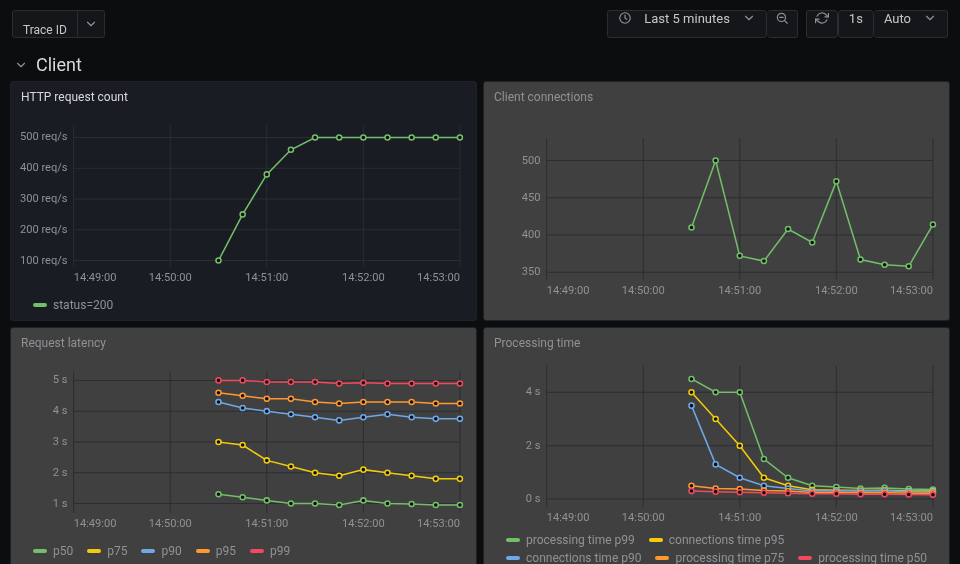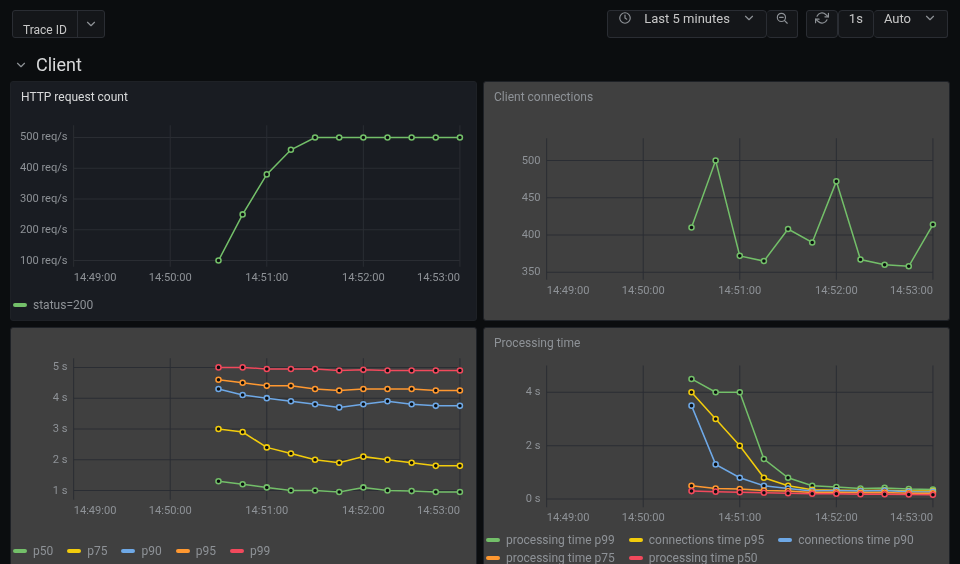--- a/index.html
+++ b/index.html
@@ -18,21 +18,21 @@
   .section-head{display:flex;align-items:flex-end;gap:8px;padding:6px 14px}
   .section-head .chev{color:#8e9297}
   .section-head .title{font-size:18px;color:#d8d9da}
   .panels{display:grid;grid-template-columns:1fr 1fr;grid-template-rows:240px 240px;gap:6px;padding:0 10px}
   .panel{background:#404040;border:1px solid #1e2126;border-radius:3px;display:flex;flex-direction:column;overflow:hidden}
   .panel.active{background:#191c22}
   .panel-title{padding:8px 10px 4px;font-size:12px;color:#d8d9da;font-weight:400}
   .panel-title.dim{color:#8e9297}
   .chart{flex:1;position:relative;margin:4px 8px 2px 4px;overflow:visible}
   .chart svg{width:100%;height:100%;overflow:visible}
-  .legend{display:flex;flex-wrap:wrap;gap:4px 14px;padding:4px 2px 8px;font-size:12px;color:#8e9297}
+  .legend{display:flex;flex-wrap:wrap;gap:4px 14px;padding:4px 22px 8px;font-size:12px;color:#8e9297}
   .lg{display:flex;align-items:center;gap:6px}
   .lg .sw{width:14px;height:4px;border-radius:2px}
   .axis-lbl{fill:#8e9297;font-size:11px}
   .grid{stroke:#2a2d33;stroke-width:1}
   .ln{fill:none;stroke-width:1.5}
   .pt{r:2.5;stroke-width:1.5;fill:#0b0d0f}
   svg.ic{width:14px;height:14px;stroke:currentColor;fill:none;stroke-width:2;stroke-linecap:round;stroke-linejoin:round}
 </style>
 </head>
 <body>
@@ -176,20 +176,21 @@
           <circle cx="296.75" cy="95.89473684210526" class="pt" stroke="#73BF69"></circle>
           <circle cx="320.625" cy="109.15789473684211" class="pt" stroke="#73BF69"></circle>
           <circle cx="344.5" cy="48.73684210526315" class="pt" stroke="#73BF69"></circle>
           <circle cx="368.375" cy="126.10526315789474" class="pt" stroke="#73BF69"></circle>
           <circle cx="392.25" cy="131.26315789473685" class="pt" stroke="#73BF69"></circle>
           <circle cx="416.125" cy="132.73684210526318" class="pt" stroke="#73BF69"></circle>
           <circle cx="440" cy="91.47368421052632" class="pt" stroke="#73BF69"></circle>
         </svg></div>
     </div>
     <div class="panel">
+      <div class="panel-title dim">Request latency</div>
       <div class="chart"><svg viewBox="0 0 448 164">
           <line x1="58" x2="440" y1="136.86956521739128" y2="136.86956521739128" class="grid"></line>
           <text x="52" y="139.86956521739128" text-anchor="end" class="axis-lbl">1 s</text>
           <line x1="58" x2="440" y1="106.43478260869564" y2="106.43478260869564" class="grid"></line>
           <text x="52" y="109.43478260869564" text-anchor="end" class="axis-lbl">2 s</text>
           <line x1="58" x2="440" y1="76" y2="76" class="grid"></line>
           <text x="52" y="79" text-anchor="end" class="axis-lbl">3 s</text>
           <line x1="58" x2="440" y1="45.56521739130435" y2="45.56521739130435" class="grid"></line>
           <text x="52" y="48.56521739130435" text-anchor="end" class="axis-lbl">4 s</text>
           <line x1="58" x2="440" y1="15.13043478260869" y2="15.13043478260869" class="grid"></line>

